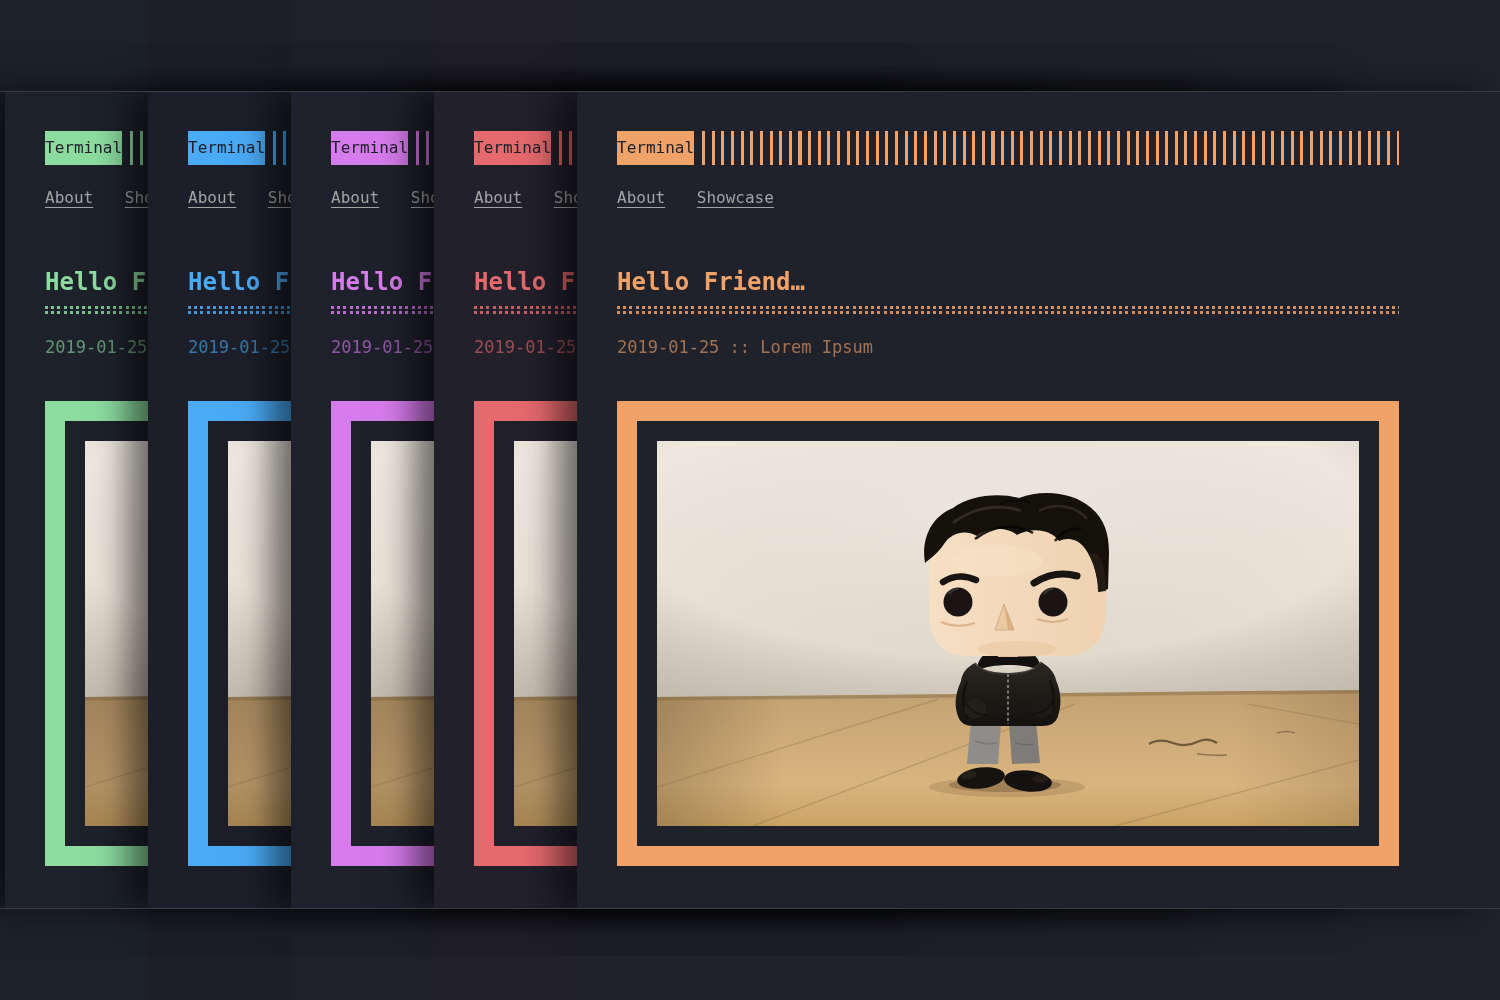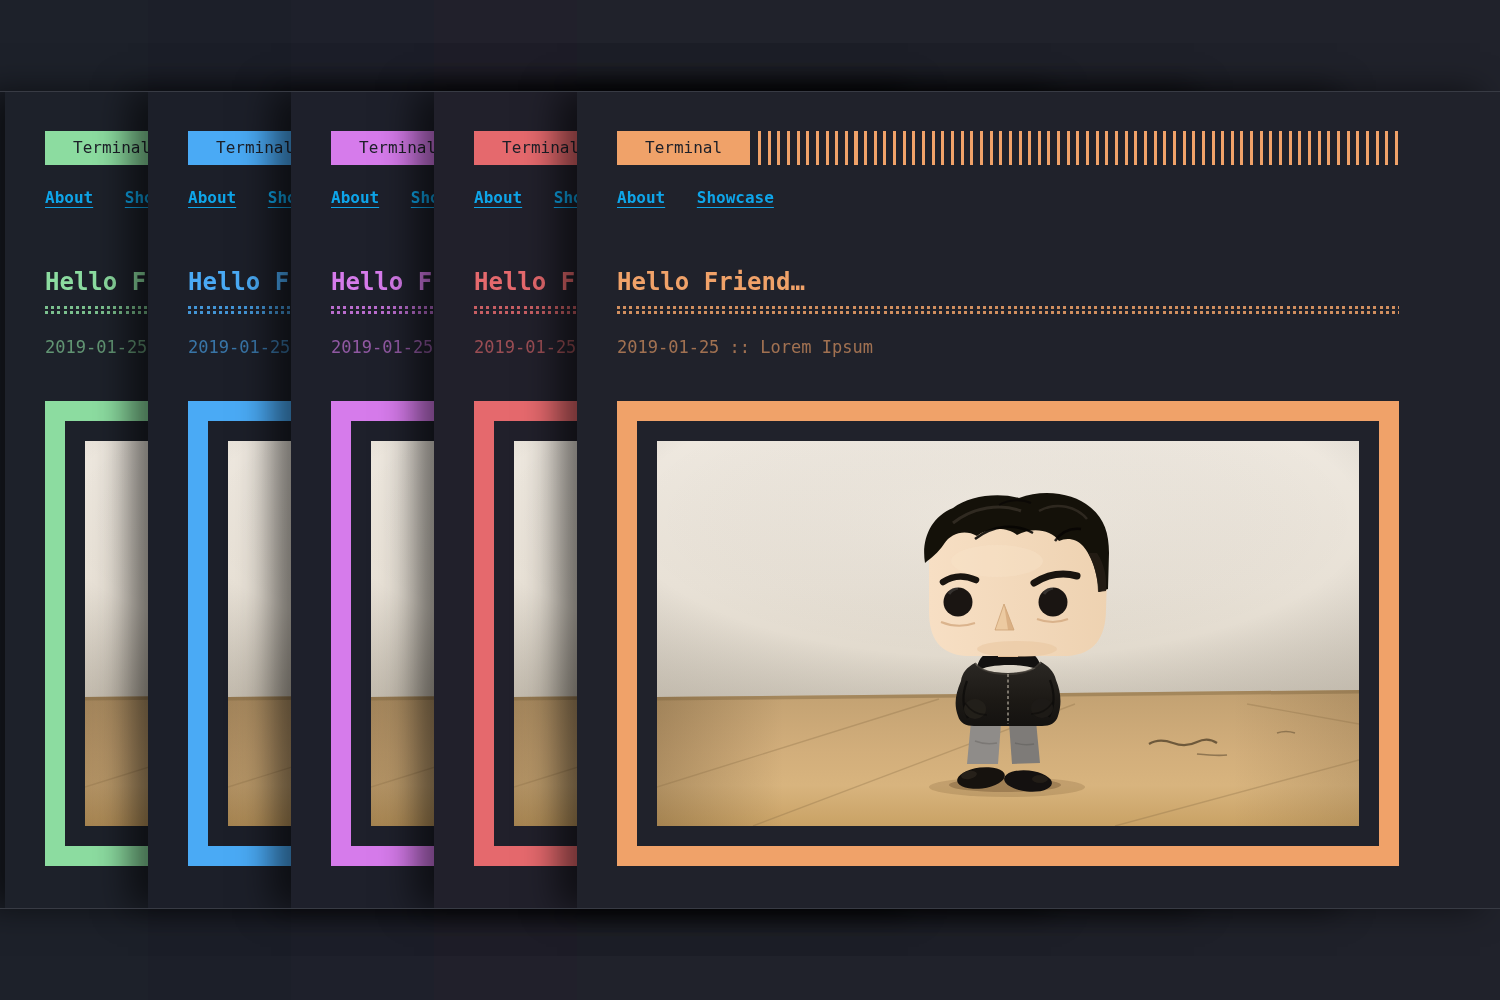--- a/index.html
+++ b/index.html
@@ -15,24 +15,24 @@
   .divider.top{top:91px}
   .divider.bottom{top:908px}
   .panel{position:absolute;top:91px;width:923px;height:817px;box-shadow:-20px 0 32px rgba(0,0,0,.55);}
   .panel.p1{left:5px;z-index:1}
   .panel.p2{left:148px;z-index:2}
   .panel.p3{left:291px;z-index:3}
   .panel.p4{left:434px;z-index:4}
   .panel.p5{left:577px;z-index:5}
   .inner{position:absolute;left:40px;top:0;width:782px;height:817px;}
   .header-row{position:absolute;top:40px;left:0;width:782px;height:34px;display:flex;align-items:stretch;}
-  .badge{display:inline-block;height:34px;line-height:34px;padding:0 28px;font-size:16px;color:#1d2029;background:var(--accent);white-space:nowrap;}
+  .badge{display:inline-block;height:34px;line-height:34px;padding:0 0;font-size:16px;color:#1d2029;background:var(--accent);white-space:nowrap;}
   .bars{flex:1;margin-left:8px;background-image:repeating-linear-gradient(90deg,var(--accent) 0,var(--accent) 3px,transparent 3px,transparent 9.65px);}
   .nav{position:absolute;top:97px;left:0;white-space:nowrap;}
-  .navlink{font-size:16px;color:#0ea5e9;text-decoration:underline;text-underline-offset:4px;text-decoration-thickness:1px;margin-right:22px;cursor:pointer;font-weight:bold;}
+  .navlink{font-size:16px;color:#a3a3a3;text-decoration:underline;text-underline-offset:4px;text-decoration-thickness:1px;margin-right:22px;cursor:pointer;}
   .post-title{position:absolute;top:177px;left:0;margin:0;font-size:24px;font-weight:700;color:var(--accent);white-space:nowrap;}
   .dots{position:absolute;top:215px;left:0;width:782px;height:8px;opacity:.85;
     background-image:repeating-linear-gradient(90deg,var(--accent) 0,var(--accent) 3px,transparent 3px,transparent 6.2px),
                      repeating-linear-gradient(90deg,var(--accent) 0,var(--accent) 3px,transparent 3px,transparent 6.2px);
     background-size:782px 3px,782px 3px;background-position:0 0,0 5px;background-repeat:no-repeat;}
   .post-meta{position:absolute;top:246px;left:0;font-size:17px;color:var(--accent);opacity:.62;white-space:nowrap;}
   .frame{position:absolute;top:310px;left:0;width:782px;height:465px;box-sizing:border-box;border:20px solid var(--accent);padding:20px;margin:0;background:var(--bg);}
   .photo{display:block;width:702px;height:385px;}
   .hidden-defs{position:absolute;width:0;height:0;overflow:hidden;}
 </style>

